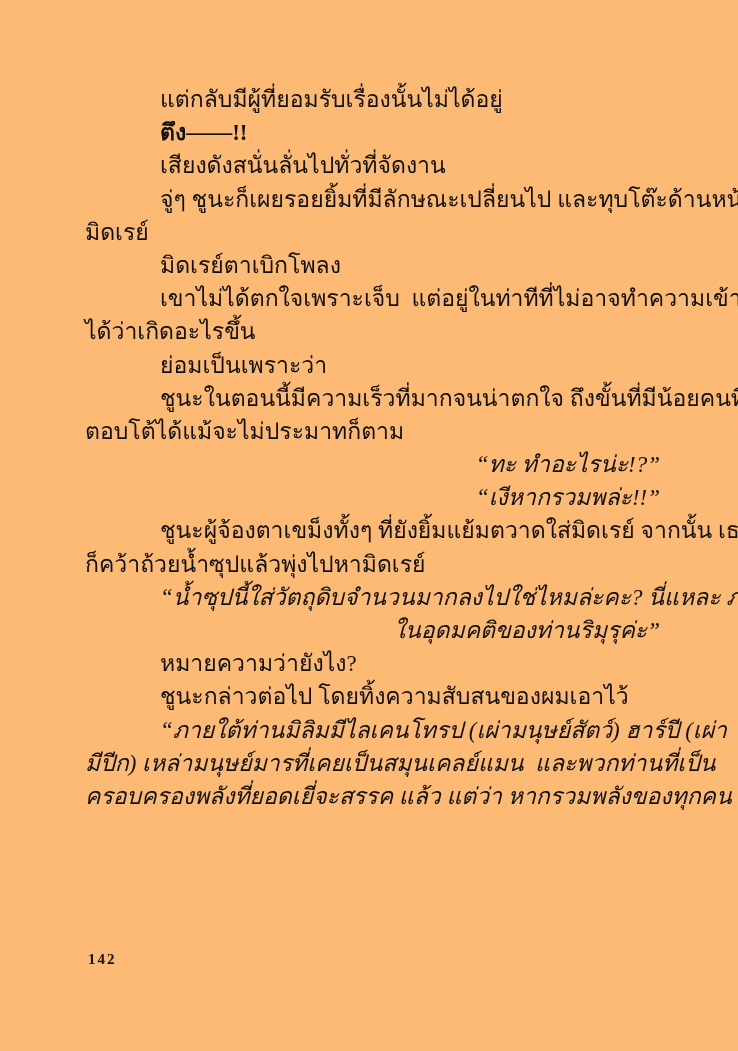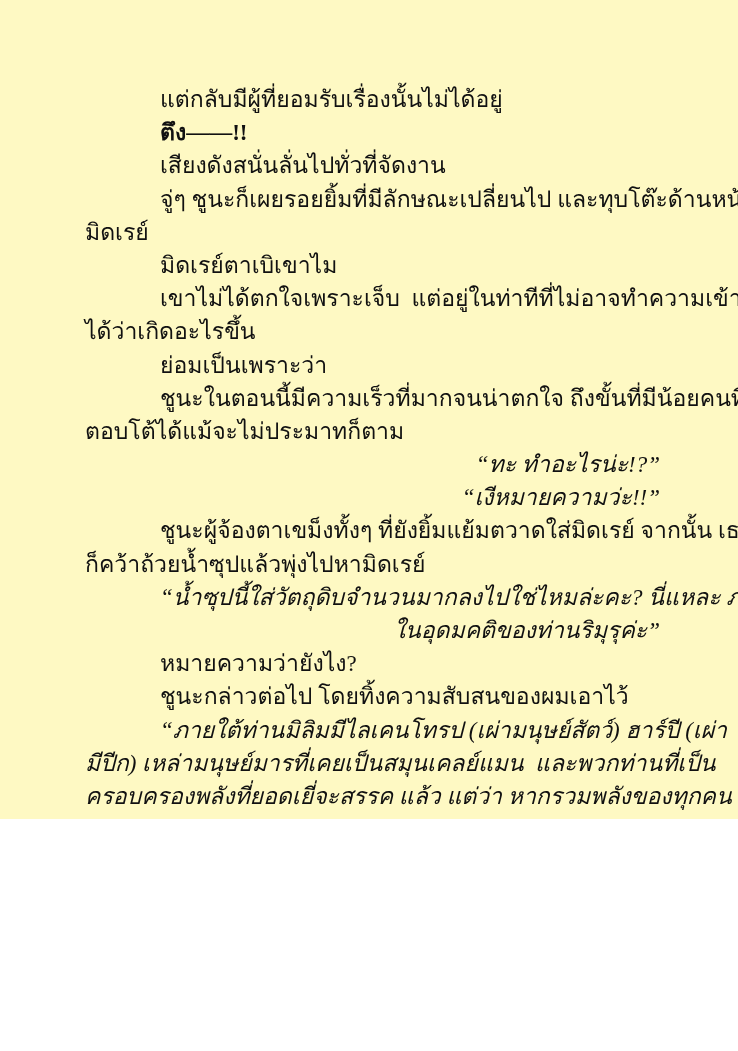--- a/index.html
+++ b/index.html
@@ -3,22 +3,22 @@
 <meta charset="utf-8">
 <style>
   html, body {
     margin: 0;
     padding: 0;
     background: #ffffff;
   }
   .page {
     position: relative;
     width: 738px;
-    height: 819px;
-    background: #fef9c3;
+    height: 1051px;
+    background: #fdba74;
     overflow: hidden;
     font-family: "Liberation Serif", "DejaVu Serif", serif;
     color: #111111;
   }
   .content {
     position: absolute;
     left: 85px;
     top: 83px;
     width: 575px;
   }
@@ -46,28 +46,28 @@
 </head>
 <body>
 
 <div class="page">
   <div class="content">
       <div class="line normal indent">แต่กลับมีผู้ที่ยอมรับเรื่องนั้นไม่ได้อยู่</div>
       <div class="line bold indent">ตึง——!!</div>
       <div class="line normal indent">เสียงดังสนั่นลั่นไปทั่วที่จัดงาน</div>
       <div class="line normal indent">จู่ๆ ชูนะก็เผยรอยยิ้มที่มีลักษณะเปลี่ยนไป และทุบโต๊ะด้านหน้า</div>
       <div class="line normal">มิดเรย์</div>
-      <div class="line normal indent">มิดเรย์ตาเบิเขาไม</div>
+      <div class="line normal indent">มิดเรย์ตาเบิกโพลง</div>
       <div class="line normal indent">เขาไม่ได้ตกใจเพราะเจ็บ  แต่อยู่ในท่าทีที่ไม่อาจทำความเข้าใจ</div>
       <div class="line normal">ได้ว่าเกิดอะไรขึ้น</div>
       <div class="line normal indent">ย่อมเป็นเพราะว่า</div>
       <div class="line normal indent">ชูนะในตอนนี้มีความเร็วที่มากจนน่าตกใจ ถึงขั้นที่มีน้อยคนที่จะ</div>
       <div class="line normal">ตอบโต้ได้แม้จะไม่ประมาทก็ตาม</div>
       <div class="line italic indent">“ทะ ทำอะไรน่ะ!?”</div>
-      <div class="line italic indent">“เงีหมายความว่ะ!!”</div>
+      <div class="line italic indent">“เงีหากรวมพล่ะ!!”</div>
       <div class="line normal indent">ชูนะผู้จ้องตาเขม็งทั้งๆ ที่ยังยิ้มแย้มตวาดใส่มิดเรย์ จากนั้น เธอ</div>
       <div class="line normal">ก็คว้าถ้วยน้ำซุปแล้วพุ่งไปหามิดเรย์</div>
       <div class="line italic indent">“น้ำซุปนี้ใส่วัตถุดิบจำนวนมากลงไปใช่ไหมล่ะคะ? นี่แหละ ภาพ</div>
       <div class="line italic">ในอุดมคติของท่านริมุรุค่ะ”</div>
       <div class="line normal indent">หมายความว่ายังไง?</div>
       <div class="line normal indent">ชูนะกล่าวต่อไป โดยทิ้งความสับสนของผมเอาไว้</div>
       <div class="line italic indent">“ภายใต้ท่านมิลิมมีไลเคนโทรป (เผ่ามนุษย์สัตว์) ฮาร์ปี (เผ่า</div>
       <div class="line italic">มีปีก) เหล่ามนุษย์มารที่เคยเป็นสมุนเคลย์แมน  และพวกท่านที่เป็น</div>
       <div class="line italic">ครอบครองพลังที่ยอดเยี่จะสรรค แล้ว แต่ว่า หากรวมพลังของทุกคน</div>
     </div>

